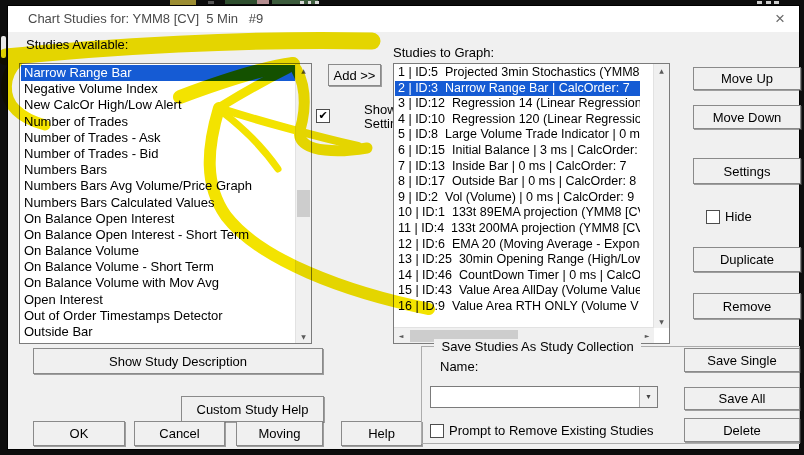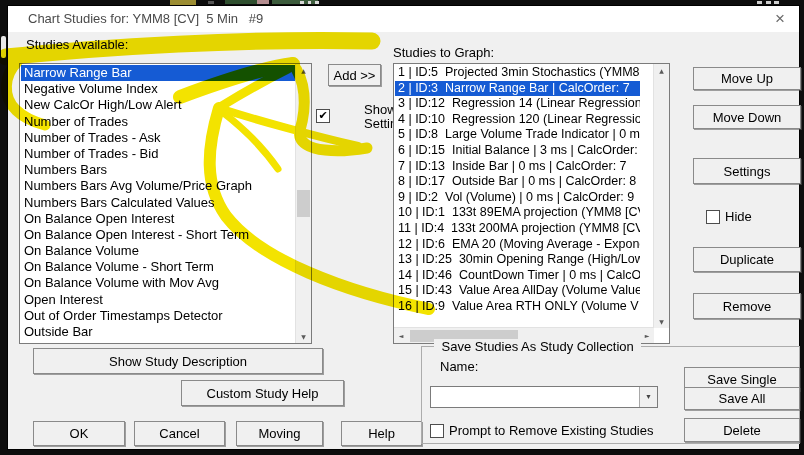--- a/index.html
+++ b/index.html
@@ -180,37 +180,37 @@
   <div class="btn" style="left:675px;top:99px;width:108px;height:24px;">Move Down</div>
   <div class="btn" style="left:675px;top:152px;width:108px;height:26px;">Settings</div>
 
   <div class="checkbox" style="left:698px;top:204px;"></div>
   <div class="cb-label" style="left:717px;top:203px;">Hide</div>
 
   <div class="btn" style="left:675px;top:241px;width:108px;height:25px;">Duplicate</div>
   <div class="btn" style="left:675px;top:287px;width:108px;height:26px;">Remove</div>
 
   <div class="btn" style="left:15px;top:342px;width:290px;height:26px;">Show Study Description</div>
-  <div class="btn" style="left:163px;top:374px;width:163px;height:26px;">Custom Study Help</div>
+  <div class="btn" style="left:163px;top:390px;width:143px;height:26px;">Custom Study Help</div>
   <div class="btn" style="left:15px;top:415px;width:92px;height:25px;">OK</div>
   <div class="btn" style="left:116px;top:415px;width:91px;height:25px;">Cancel</div>
   <div class="btn" style="left:218px;top:415px;width:87px;height:25px;">Moving</div>
   <div class="btn" style="left:323px;top:415px;width:81px;height:25px;">Help</div>
 
   <div class="groupbox" style="left:413px;top:340px;width:379px;height:98px;">
     <div class="groupbox-label"> Save Studies As Study Collection </div>
     <div class="label" style="left:18px;top:12px;">Name:</div>
     <div class="combo" style="left:8px;top:39px;width:228px;height:22px;">
       <div class="combo-value"></div>
       <div class="combo-btn">▼</div>
     </div>
     <div class="checkbox" style="left:8px;top:77px;"></div>
     <div class="cb-label" style="left:27px;top:76px;">Prompt to Remove Existing Studies</div>
   </div>
-  <div class="btn" style="left:666px;top:361px;width:116px;height:24px;">Save Single</div>
+  <div class="btn" style="left:666px;top:342px;width:116px;height:24px;">Save Single</div>
   <div class="btn" style="left:666px;top:381px;width:116px;height:23px;">Save All</div>
   <div class="btn" style="left:666px;top:412px;width:116px;height:24px;">Delete</div>
 
 </div>
 
 <svg class="annotation-svg" viewBox="0 0 804 455">
   <g fill="none" stroke="#f3e300" stroke-linecap="round">
     <path d="M6,57 C100,47 250,38 372,41" stroke-width="17"></path>
     <path d="M17,62 C4,75 2,97 16,110 C24,118 34,122 45,125" stroke-width="11"></path>
     <path d="M180,97 C228,79 270,67 293,64" stroke-width="14"></path>

